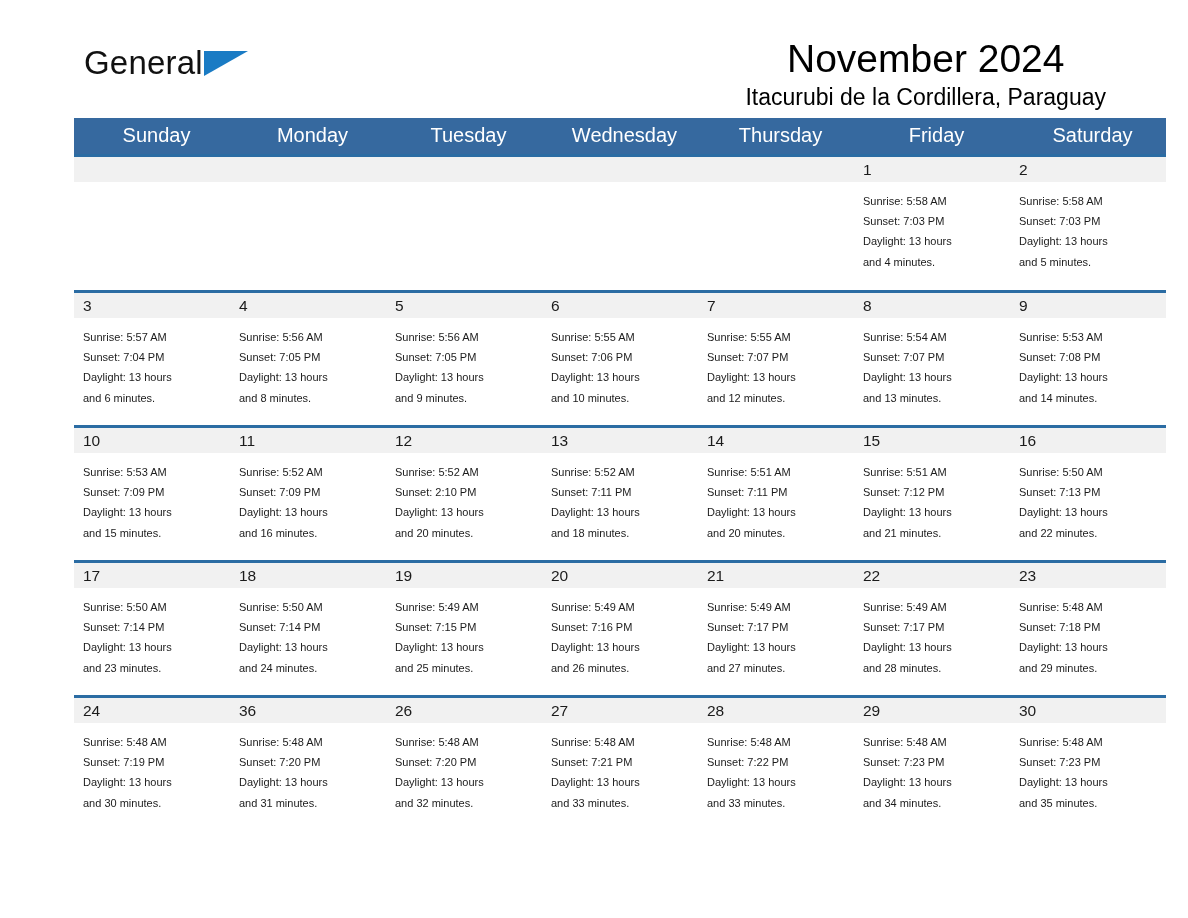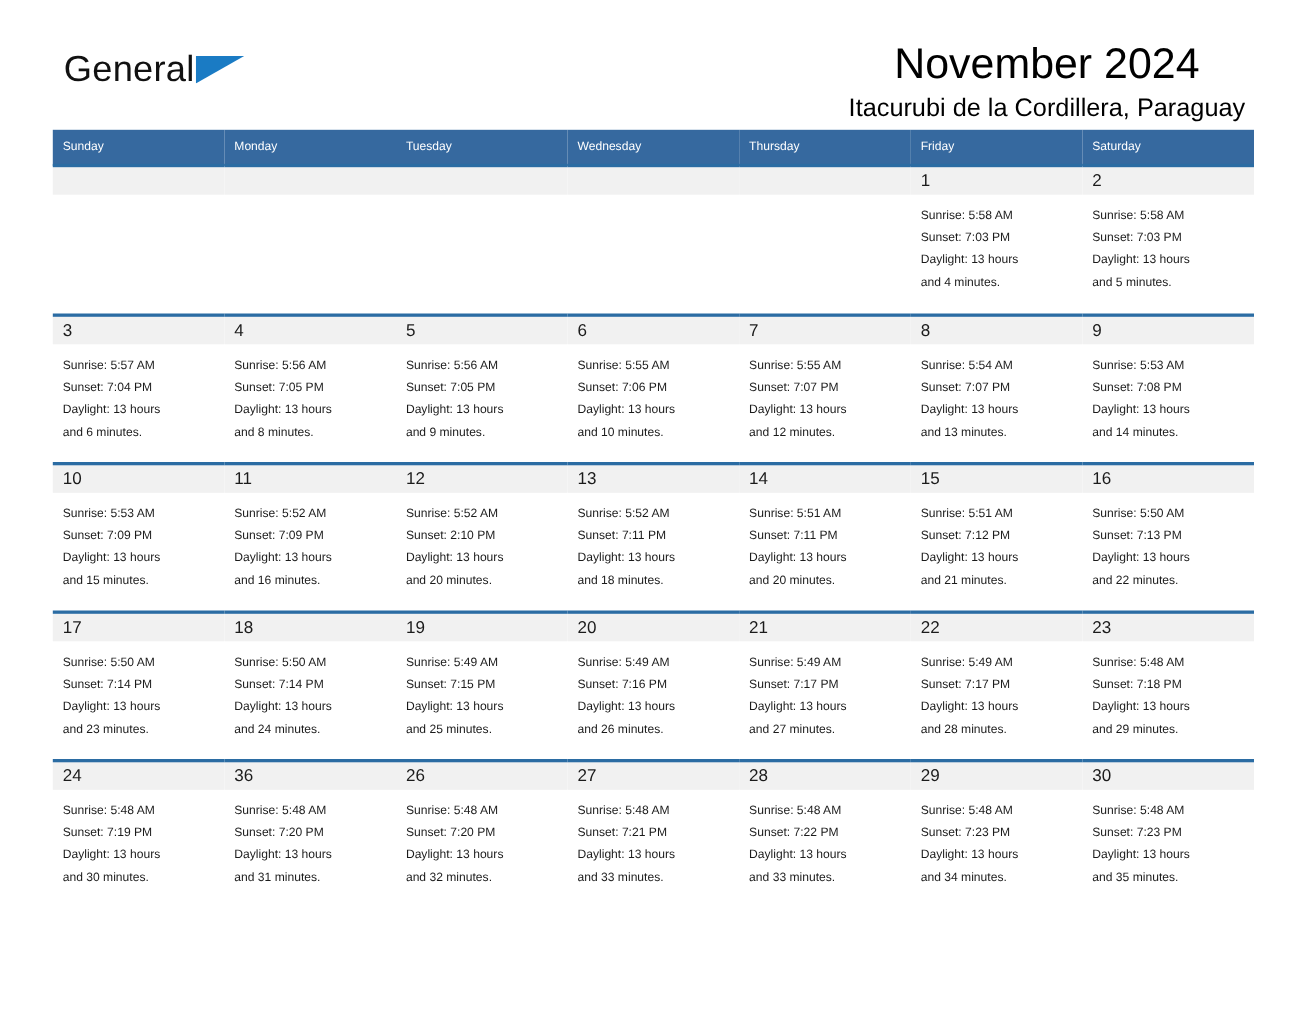--- a/index.html
+++ b/index.html
@@ -12,21 +12,21 @@
     height: 918px;
     font-family: "Liberation Sans", sans-serif;
     color: #000000;
     overflow: hidden;
   }
   .page {
     position: relative;
     width: 1188px;
     height: 676px;
     box-sizing: border-box;
-    padding: 0 48px;
+    padding: 0 74px;
   }
 
   
   .header {
     position: relative;
     height: 118px;
   }
   .brand {
     position: absolute;
     left: 10px;
@@ -83,22 +83,22 @@
   
   .calendar {
     width: 1092px;
     border-collapse: collapse;
     table-layout: fixed;
   }
   .calendar th {
     background: #36699f;
     color: #ffffff;
     font-weight: normal;
-    font-size: 11px;
-    text-align: left;
+    font-size: 20px;
+    text-align: center;
     padding: 6px 0 7px 9px;
     height: 18px;
     border: none;
   }
   .calendar td {
     vertical-align: top;
     padding: 0;
     border: none;
     border-top: 3px solid #2b6ca3;
     width: 156px;

